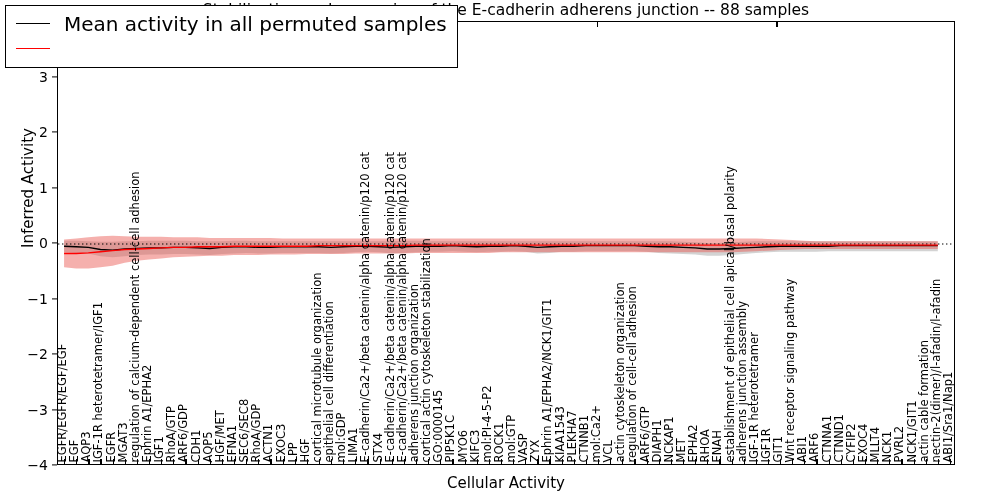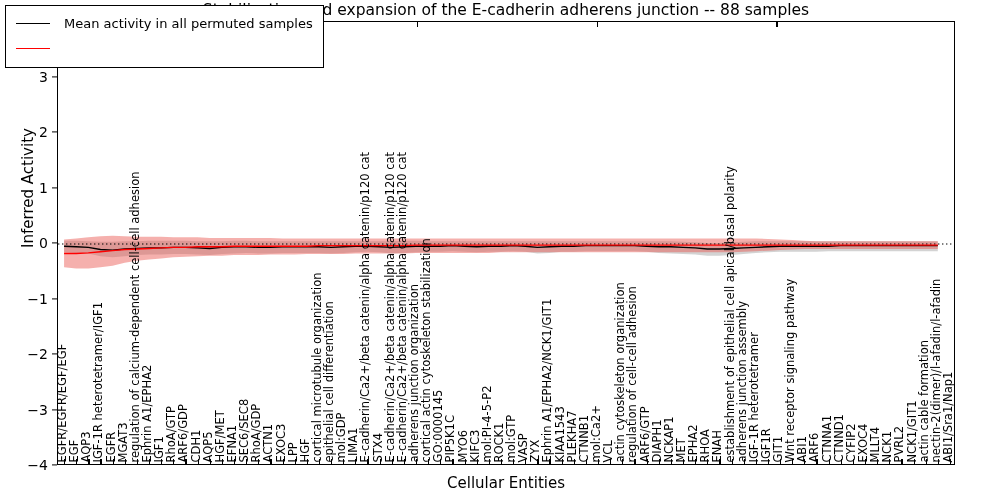--- a/index.html
+++ b/index.html
@@ -63,21 +63,21 @@
   
   #legend{
     position:absolute;left:5px;top:5px;
     border:1.1px solid #000;background:#fff;
     padding:5px 10px 6px 10px;
     z-index:40;
   }
   .legend-row{display:flex;align-items:center;height:25px;}
   .legend-swatch{width:34px;height:0;border-top:1.6px solid #000;margin-right:14px;}
   .legend-swatch.red{border-top-color:#ff0000;}
-  .legend-text{font-size:13px;white-space:nowrap;}
+  .legend-text{font-size:20px;white-space:nowrap;}
 
   svg{display:block;}
 </style>
 </head>
 <body>
 
 <div id="figure">
 
   <div id="chart-title">Stabilization and expansion of the E-cadherin adherens junction -- 88 samples</div>
 
@@ -262,21 +262,21 @@
         <div class="xtick-mark" style="left: 891.932px;"></div>
         <div class="xtick-mark top" style="left: 0px;"></div>
         <div class="xtick-mark top" style="left: 179.6px;"></div>
         <div class="xtick-mark top" style="left: 359.2px;"></div>
         <div class="xtick-mark top" style="left: 538.8px;"></div>
         <div class="xtick-mark top" style="left: 718.4px;"></div>
         <div class="xtick-mark top" style="left: 896.8px;"></div>
       </div>
   </div>
 
-  <div id="x-axis-label">Cellular Entities</div>
+  <div id="x-axis-label">Cellular Activity</div>
 
   <div id="legend">
     <div class="legend-row">
       <span class="legend-swatch"></span>
       <span class="legend-text">Mean activity in all permuted samples</span>
     </div>
     <div class="legend-row">
       <span class="legend-swatch red"></span>
     </div>
   </div>

